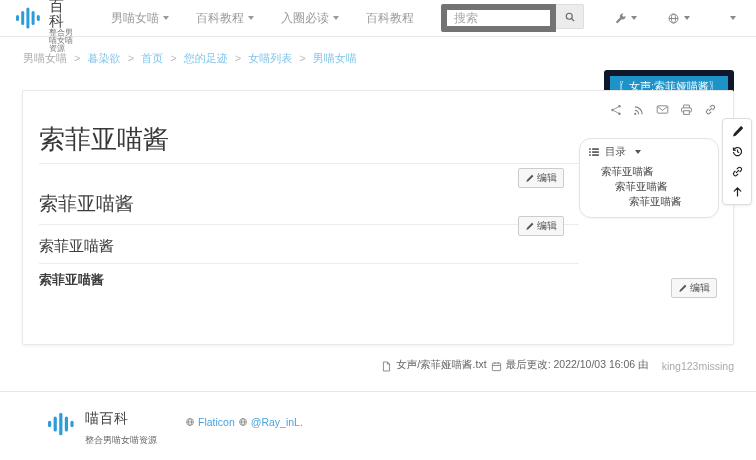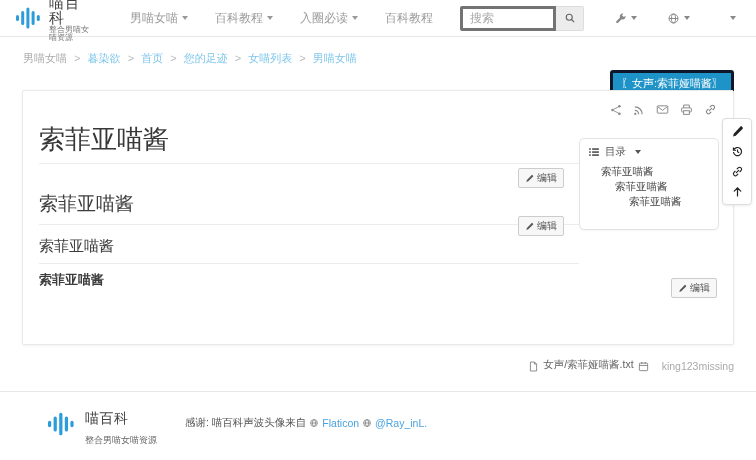--- a/index.html
+++ b/index.html
@@ -13,57 +13,57 @@
   .brand { display:flex; align-items:center; margin-left:16px; cursor:pointer; }
   .brand-text { margin-left:7px; line-height:1; }
   .brand-title { font-size:15px; color:#444; letter-spacing:.5px; }
   .brand-sub { font-size:8px; color:#777; margin-top:1px; }
   .nav-items { display:flex; align-items:flex-end; margin-left:38px; }
   .nav-item { font-size:12px; color:#9a9a9a; margin-right:27px; cursor:pointer; white-space:nowrap; }
   .caret { display:inline-block; width:0; height:0; border-left:3.5px solid transparent;
     border-right:3.5px solid transparent; border-top:4px solid currentColor;
     margin-left:4px; vertical-align:2px; }
   .search-wrap { display:flex; margin-left:auto; }
-  .search-input { width:96px; height:25px; border:3px solid #737373; border-radius:2px 0 0 2px;
+  .search-input { width:115px; height:25px; border:6px solid #737373; border-radius:2px 0 0 2px;
     font-size:12px; padding:8px 7px; color:#555; outline:none; }
   .search-input::placeholder { color:#aaa; }
   .search-btn { width:28px; height:25px; background:#ececec; border:1px solid #ddd; border-left:none;
     border-radius:0 2px 2px 0; display:flex; align-items:center; justify-content:center;
     color:#666; cursor:pointer; }
   .tool-item { color:#888; margin-left:30px; cursor:pointer; display:flex; align-items:center; }
   .tool-item.last { margin-left:36px; margin-right:20px; }
 
   
   .breadcrumb { position:absolute; top:51px; left:23px; right:22px; font-size:11px; color:#aaa;
     white-space:nowrap; }
   .breadcrumb .sep { color:#bbb; margin:0 4px; }
   .bc-link { color:#7fc6ea; text-decoration:none; cursor:pointer; }
 
   
   .tag-button { position:absolute; top:70px; right:22px; background:#1e93c8; color:#fff;
-    font-size:11px; padding:3px 8px; border:3px solid #0f172a; border-radius:3px; cursor:pointer; }
+    font-size:11px; padding:3px 8px; border:6px solid #0f172a; border-radius:3px; cursor:pointer; }
 
   
   .card { position:absolute; left:22px; right:22px; top:90px; height:255px; background:#fff;
     border:1px solid #e9e9e9; border-radius:2px; box-shadow:0 1px 3px rgba(0,0,0,.06); }
   .share-row { position:absolute; top:12px; right:16px; display:flex; align-items:center; gap:11px;
     color:#888; }
   .share-row .sicon { cursor:pointer; display:flex; }
 
   h1.page-h1 { position:absolute; top:32px; left:16px; width:540px; font-size:26px; font-weight:400;
     color:#383838; line-height:1.25; padding-bottom:7px; border-bottom:1px solid #ececec; }
   h2.page-h2 { position:absolute; top:100px; left:16px; width:540px; font-size:19px; font-weight:400;
     color:#3d3d3d; padding-bottom:7px; border-bottom:1px solid #ececec; }
   h3.page-h3 { position:absolute; top:146px; left:16px; width:540px; font-size:15px; font-weight:400;
     color:#3d3d3d; padding-bottom:7px; border-bottom:1px solid #ececec; }
   h4.page-h4 { position:absolute; top:180px; left:16px; font-size:13px; font-weight:700; color:#3d3d3d; }
 
   .toc { position:absolute; top:47px; left:556px; width:140px; background:#fff;
-    border:1px solid #e3e3e3; border-radius:5px; box-shadow:0 1px 2px rgba(0,0,0,.04);
-    font-size:10.5px; padding-bottom:20px; }
+    border:1px solid #e3e3e3; border-radius:12px; box-shadow:0 1px 2px rgba(0,0,0,.04);
+    font-size:10.5px; padding-bottom:8px; }
   .toc-header { display:flex; align-items:center; gap:5px; padding:6px 8px 5px; color:#555;
     cursor:pointer; }
   .toc-item { color:#444; line-height:15px; cursor:pointer; }
   .toc-item.lvl1 { padding-left:21px; }
   .toc-item.lvl2 { padding-left:35px; }
   .toc-item.lvl3 { padding-left:49px; }
 
   .edit-btn { position:absolute; display:inline-flex; align-items:center; gap:3px;
     background:#f7f7f7; border:1px solid #ccc; border-radius:2px; color:#555; font-size:10px;
     padding:2px 6px; cursor:pointer; }
@@ -306,20 +306,21 @@
         <path d="M9.5 1.5v3h3"></path>
       </svg>
   </span>
   <span>女声/索菲娅喵酱.txt</span>
   <span class="micon">
     <svg viewBox="0 0 16 16" width="11" height="11" fill="none" stroke="currentColor" stroke-width="1.2">
         <rect x="2" y="3" width="12" height="11" rx="1"></rect>
         <path d="M2 6.5h12M5.5 1.5v3M10.5 1.5v3"></path>
       </svg>
   </span>
+  <span>最后更改: 2022/10/03 16:06 由</span>
   <span class="meta-user">king123missing</span>
 </div>
 
 <div class="footer">
   <div class="f-brand">
     <span style="display:flex; margin-top:2px;">
       <svg viewBox="0 0 26 22" width="28" height="24">
           <g fill="#2d9cdb">
         <rect x="0" y="8" width="3" height="6" rx="1.5"></rect>
             <rect x="5.2" y="4" width="3" height="14" rx="1.5"></rect>
@@ -328,21 +329,20 @@
         <rect x="20.8" y="8" width="3" height="6" rx="1.5"></rect>
           </g>
         </svg>
     </span>
     <span class="f-brand-text">
       <div class="f-brand-title">喵百科</div>
       <div class="f-brand-sub">整合男喵女喵资源</div>
     </span>
   </div>
   <div class="f-thanks">
-    <span>感谢: 喵百科声波头像来自</span>
     <span class="f-globe">
       <svg viewBox="0 0 16 16" width="10" height="10" fill="none" stroke="currentColor" stroke-width="1.4">
           <circle cx="8" cy="8" r="5.5"></circle>
           <ellipse cx="8" cy="8" rx="2.5" ry="5.5"></ellipse>
           <path d="M2.5 8h11"></path>
         </svg>
     </span>
     <a class="f-link">Flaticon</a>
     <span class="f-globe">
       <svg viewBox="0 0 16 16" width="10" height="10" fill="none" stroke="currentColor" stroke-width="1.4">

